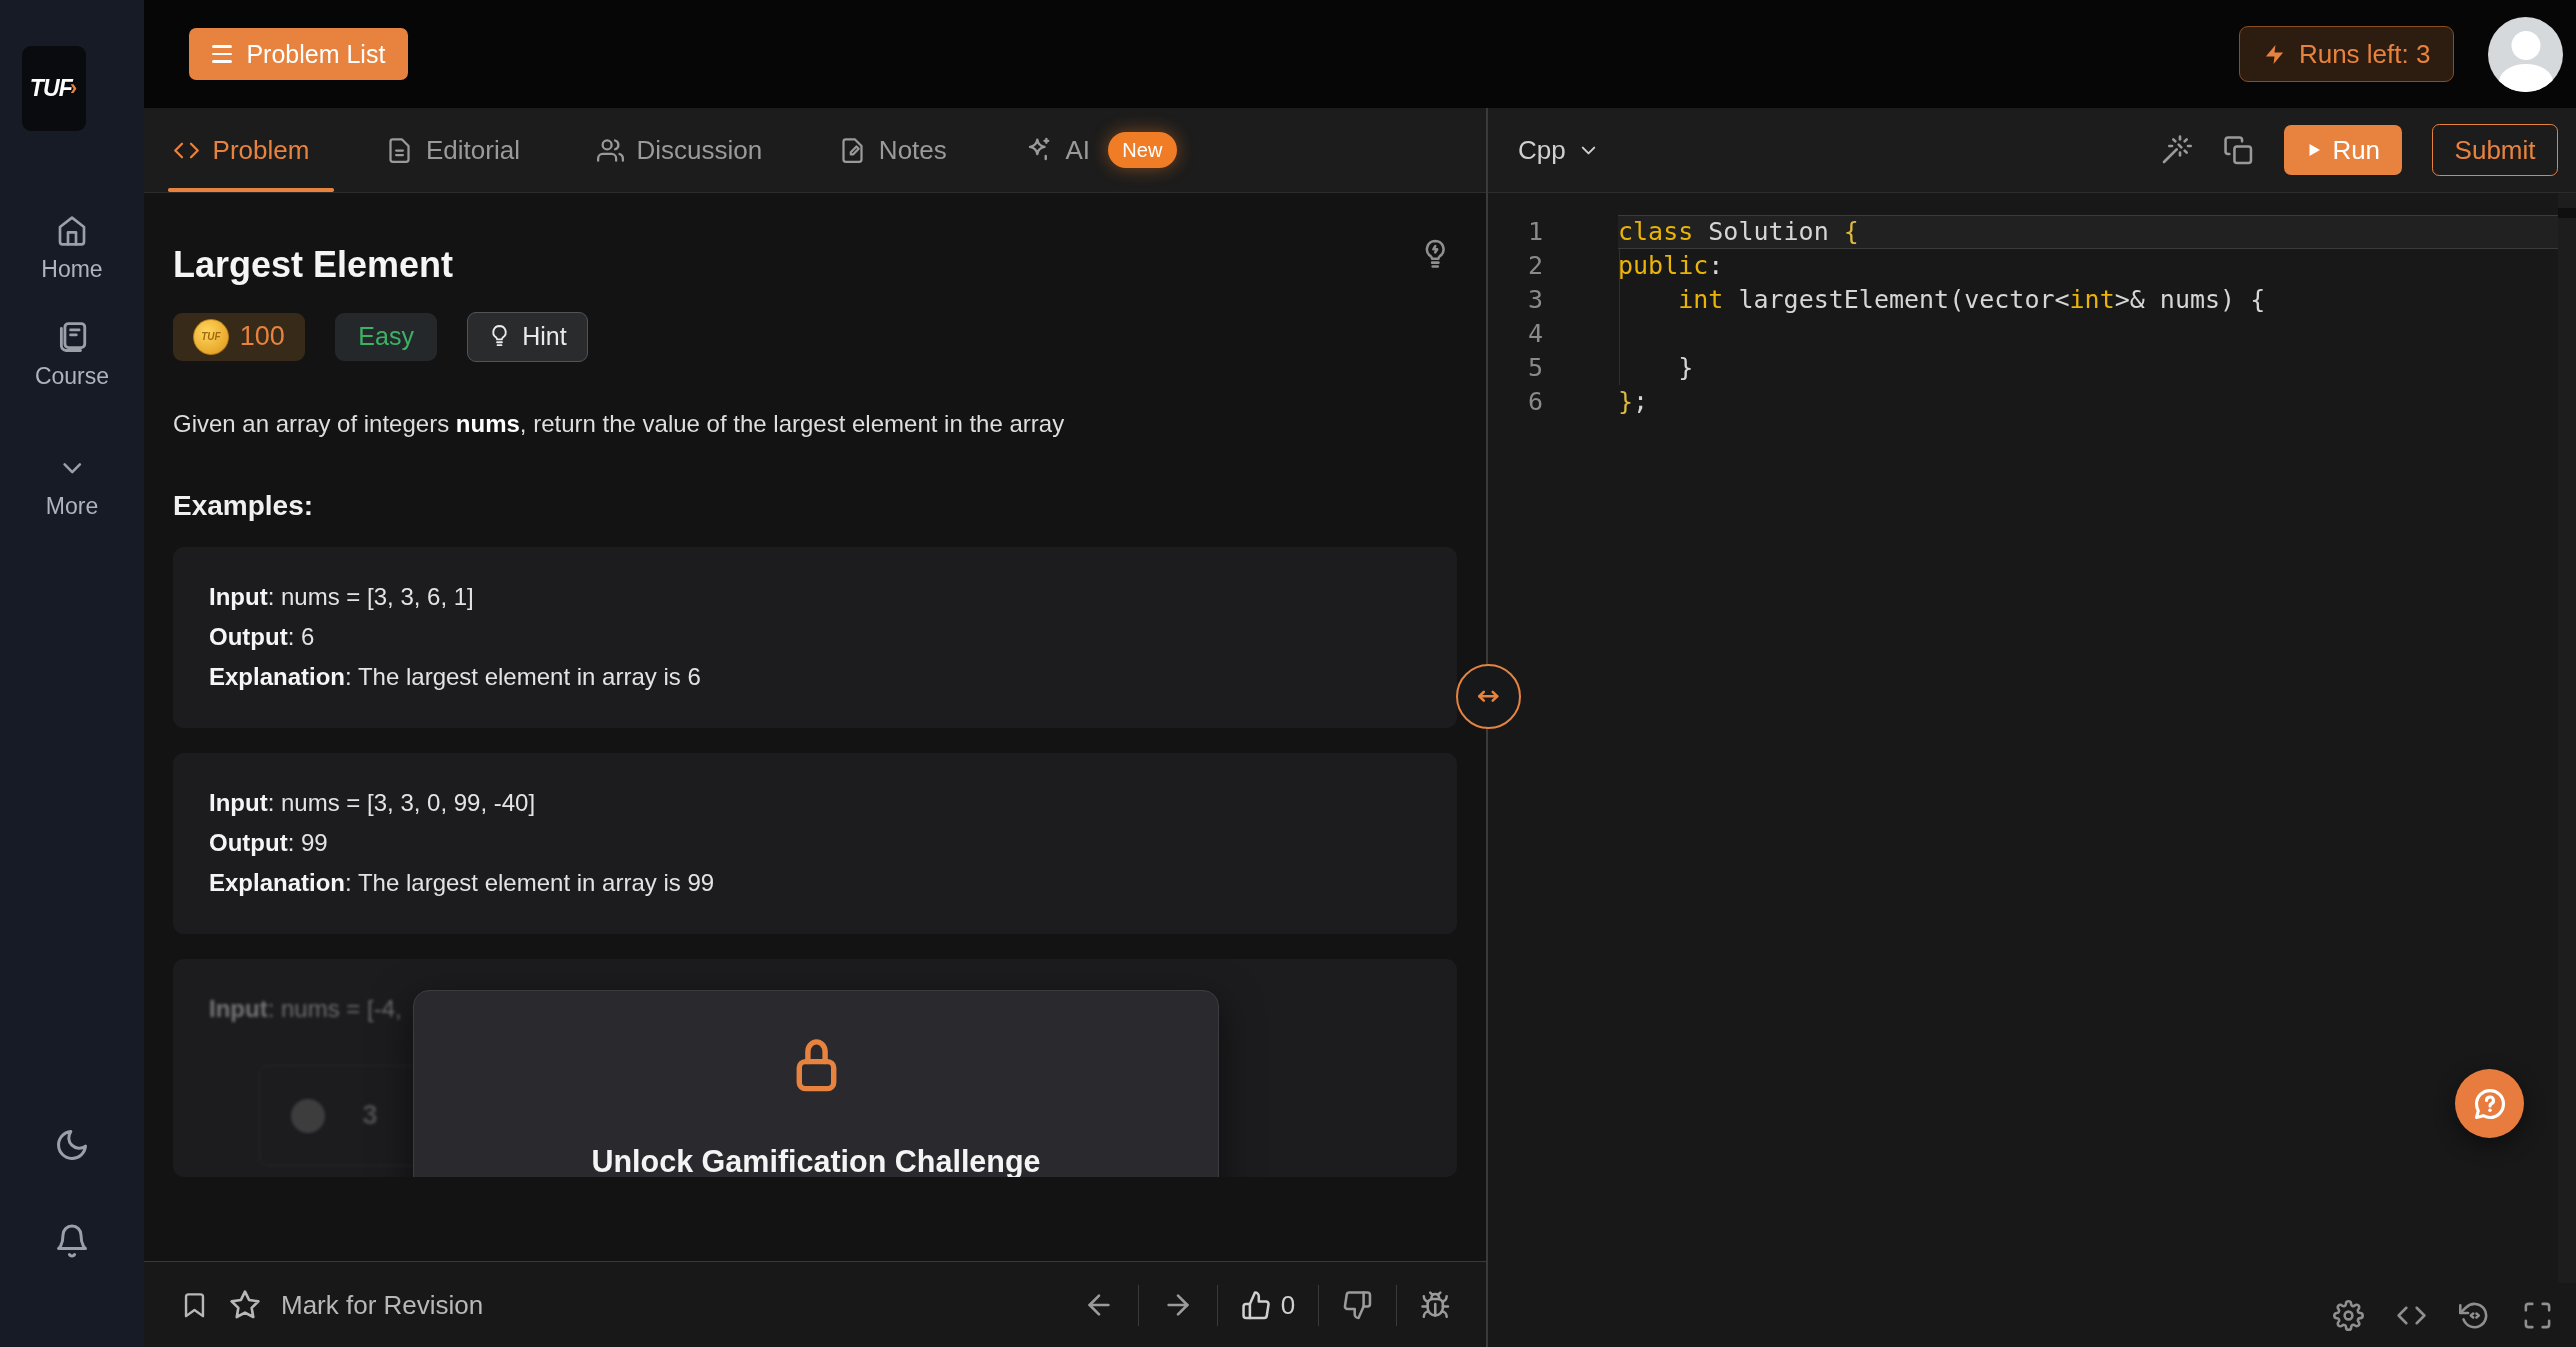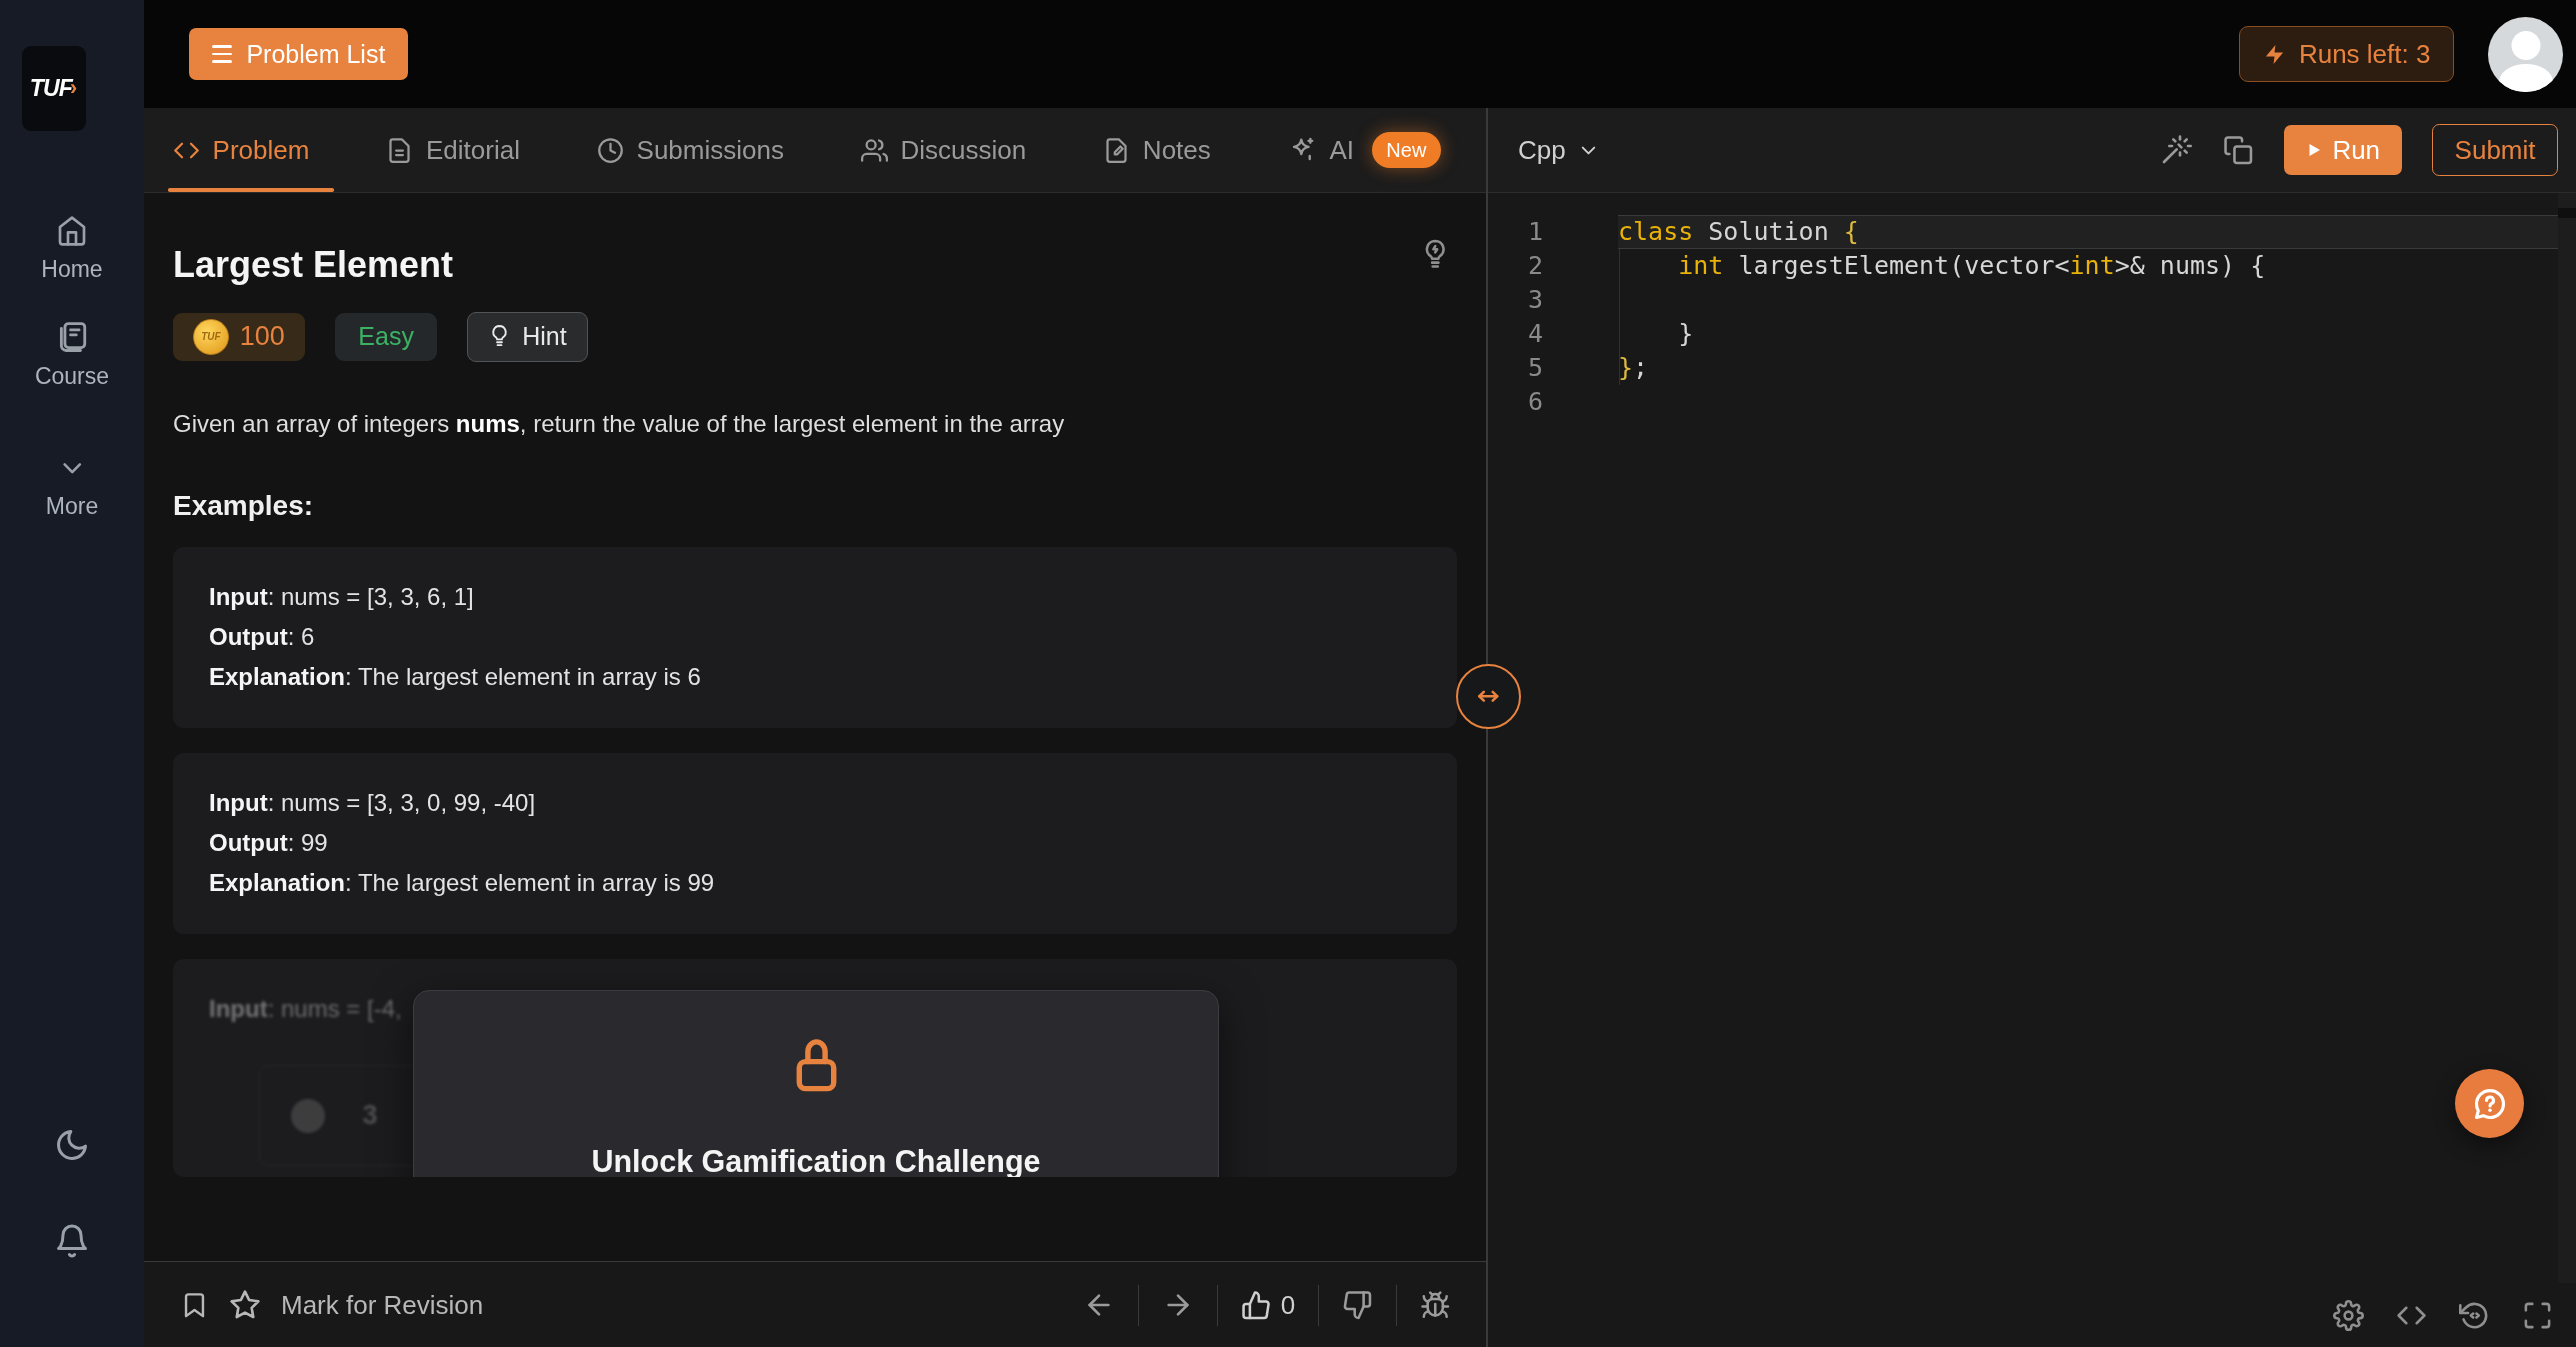--- a/index.html
+++ b/index.html
@@ -193,27 +193,20 @@
     <div class="tab">
       <svg class="ic" width="27" height="27" viewBox="0 0 24 24">
           <path d="M14 2H6a2 2 0 0 0-2 2v16a2 2 0 0 0 2 2h12a2 2 0 0 0 2-2V8z"></path>
           <line x1="15" y1="12" x2="9" y2="12"></line>
           <line x1="15" y1="16" x2="9" y2="16"></line>
         </svg>
       <span>Editorial</span>
     </div>
     <div class="tab">
       <svg class="ic" width="27" height="27" viewBox="0 0 24 24">
-          <circle cx="12" cy="12" r="10"></circle>
-          <polyline points="12 6 12 12 16 14"></polyline>
-        </svg>
-      <span>Submissions</span>
-    </div>
-    <div class="tab">
-      <svg class="ic" width="27" height="27" viewBox="0 0 24 24">
           <path d="M17 21v-2a4 4 0 0 0-4-4H5a4 4 0 0 0-4 4v2"></path>
           <circle cx="9" cy="7" r="4"></circle>
           <path d="M23 21v-2a4 4 0 0 0-3-3.87"></path>
           <path d="M16 3.13a4 4 0 0 1 0 7.75"></path>
         </svg>
       <span>Discussion</span>
     </div>
     <div class="tab">
       <svg class="ic" width="27" height="27" viewBox="0 0 24 24">
           <path d="M14 2H6a2 2 0 0 0-2 2v16a2 2 0 0 0 2 2h12a2 2 0 0 0 2-2V8z"></path>
@@ -418,20 +411,21 @@
         <div class="ln">1</div>
         <div class="ln">2</div>
         <div class="ln">3</div>
         <div class="ln">4</div>
         <div class="ln">5</div>
         <div class="ln">6</div>
       </div>
     <div class="code-lines">
       <div class="indent-guide"></div>
     <div class="code-line current"><span class="tok-kw">class</span><span class="tok-pl"> Solution </span><span class="tok-br">{</span></div>
+        <div class="code-line"><span class="tok-kw">public</span><span class="tok-pl">:</span></div>
         <div class="code-line"><span class="tok-pl">    </span><span class="tok-kw">int</span><span class="tok-pl"> largestElement(vector&lt;</span><span class="tok-kw">int</span><span class="tok-pl">&gt;&amp; nums) {</span></div>
         <div class="code-line"></div>
         <div class="code-line"><span class="tok-pl">    }</span></div>
         <div class="code-line"><span class="tok-br">}</span><span class="tok-pl">;</span></div>
       </div>
     <div class="scrolltrack">
         <div class="scrollthumb"></div>
       </div>
   </div>
 

